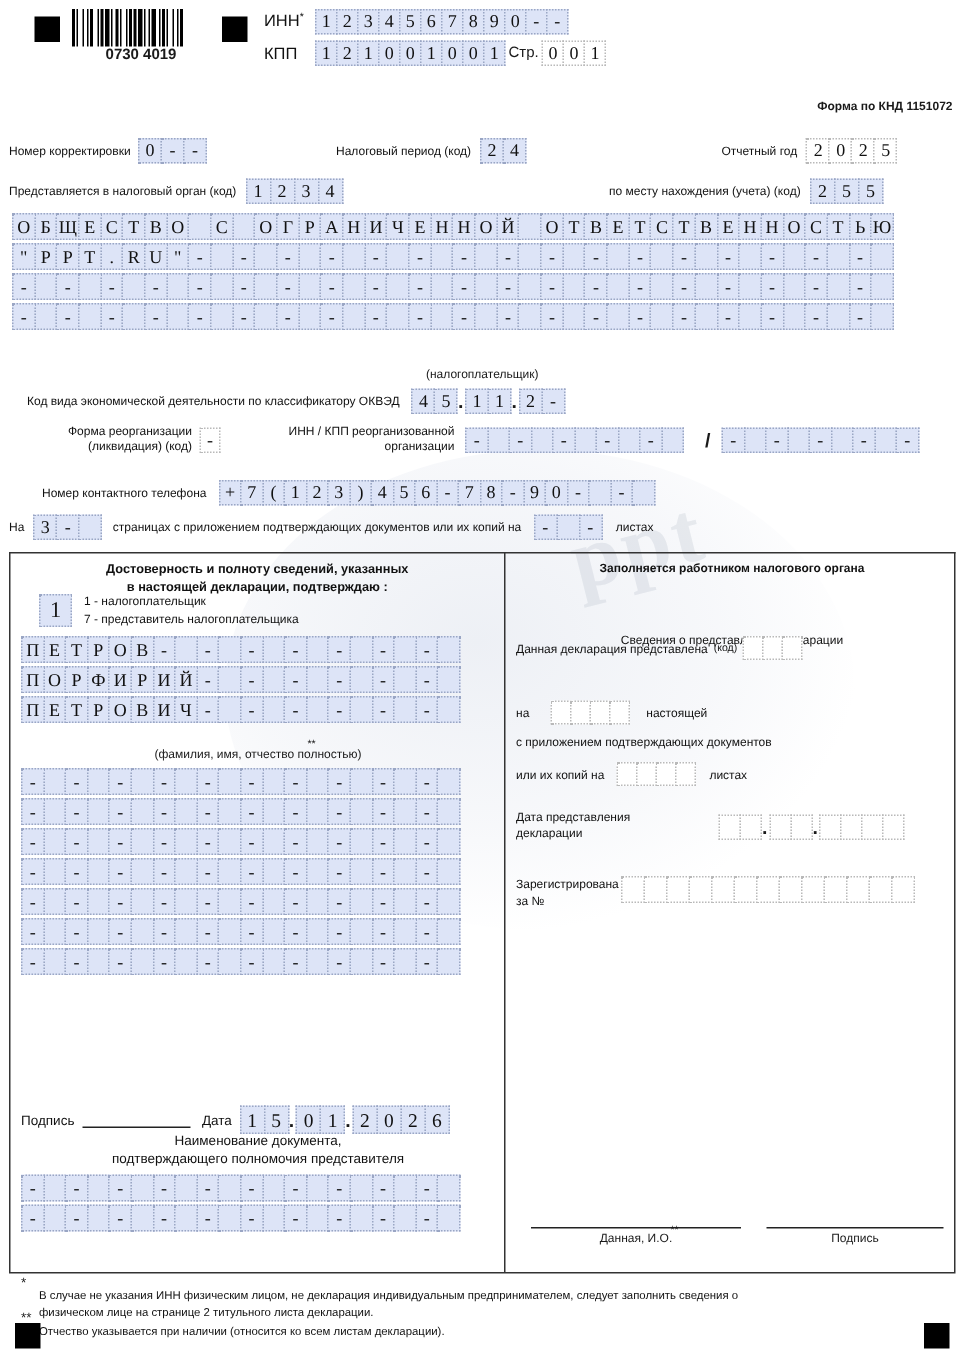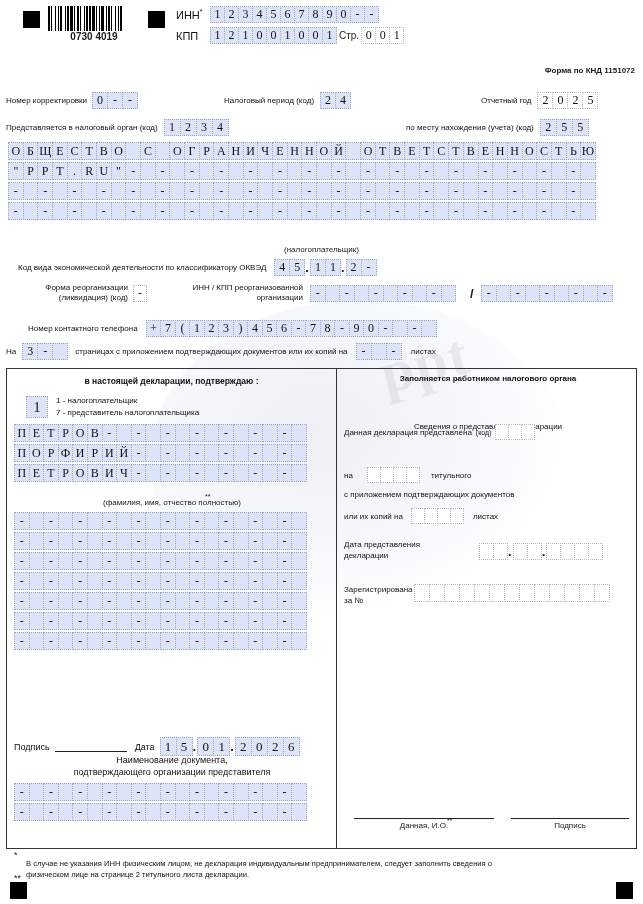--- a/index.html
+++ b/index.html
@@ -510,20 +510,21 @@
     <span class="lbl" style="margin-left:10px;">листах</span>
   </div>
 
   <div class="hline" style="left:6px;top:368px;width:631px;"></div>
   <div class="vline" style="left:336px;top:368px;height:480px;"></div>
   <div class="vline" style="left:6px;top:368px;height:480px;"></div>
   <div class="vline" style="left:636px;top:368px;height:480px;"></div>
   <div class="hline" style="left:6px;top:848px;width:631px;"></div>
 
   <div style="position:absolute;left:14px;top:374px;width:315px;text-align:center;">
+    <div class="lbl b" style="font-size:8.5px;">Достоверность и полноту сведений, указанных</div>
     <div class="lbl b" style="font-size:8.5px;margin-top:2px;">в настоящей декларации, подтверждаю :</div>
   </div>
   <div style="position:absolute;left:26px;top:396px;width:22px;height:22px;border:1px dotted #9aa6c4;background:#dde4f7;
               font-family:'Liberation Serif',serif;font-size:15px;text-align:center;line-height:20px;">1</div>
   <div style="position:absolute;left:56px;top:396px;">
     <div class="lbl">1 - налогоплательщик</div>
     <div class="lbl" style="margin-top:3px;">7 - представитель налогоплательщика</div>
   </div>
 
   <div style="position:absolute;left:14px;top:424px;width:316px;">
@@ -771,21 +772,21 @@
     <span class="cells" id="dy">
         <span class="c" style="width: 17px; height: 19px; line-height: 17px; font-size: 13px;">2</span>
         <span class="c" style="width: 17px; height: 19px; line-height: 17px; font-size: 13px;">0</span>
         <span class="c" style="width: 17px; height: 19px; line-height: 17px; font-size: 13px;">2</span>
         <span class="c" style="width: 17px; height: 19px; line-height: 17px; font-size: 13px;">6</span>
       </span>
   </div>
 
   <div style="position:absolute;left:14px;top:755px;width:316px;text-align:center;">
     <div class="lbl" style="font-size:9px;">Наименование документа,</div>
-    <div class="lbl" style="font-size:9px;margin-top:2px;">подтверждающего организации представителя</div>
+    <div class="lbl" style="font-size:9px;margin-top:2px;">подтверждающего полномочия представителя</div>
   </div>
 
   <div style="position:absolute;left:14px;top:783px;width:316px;">
     <div class="namerow" id="dn1">
         <span class="c" style="width: 15.6px; height: 18px; line-height: 16px; font-size: 12px;">-</span>
         <span class="c" style="width: 15.6px; height: 18px; line-height: 16px; font-size: 12px;"></span>
         <span class="c" style="width: 15.6px; height: 18px; line-height: 16px; font-size: 12px;">-</span>
         <span class="c" style="width: 15.6px; height: 18px; line-height: 16px; font-size: 12px;"></span>
         <span class="c" style="width: 15.6px; height: 18px; line-height: 16px; font-size: 12px;">-</span>
         <span class="c" style="width: 15.6px; height: 18px; line-height: 16px; font-size: 12px;"></span>
@@ -842,21 +843,21 @@
   </div>
 
   <div class="row" style="left:344px;top:467px;">
     <span class="lbl">на</span>
     <span class="cells" id="to-pages" style="margin-left:14px;">
         <span class="c empty" style="width: 14px; height: 16px;"></span>
         <span class="c empty" style="width: 14px; height: 16px;"></span>
         <span class="c empty" style="width: 14px; height: 16px;"></span>
         <span class="c empty" style="width: 14px; height: 16px;"></span>
       </span>
-    <span class="lbl" style="margin-left:12px;">титульного</span>
+    <span class="lbl" style="margin-left:12px;">настоящей</span>
   </div>
 
   <div style="position:absolute;left:344px;top:490px;" class="lbl">с приложением подтверждающих документов</div>
 
   <div class="row" style="left:344px;top:508px;">
     <span class="lbl">или их копий на</span>
     <span class="cells" id="to-att" style="margin-left:8px;">
         <span class="c empty" style="width: 14px; height: 16px;"></span>
         <span class="c empty" style="width: 14px; height: 16px;"></span>
         <span class="c empty" style="width: 14px; height: 16px;"></span>
@@ -914,16 +915,17 @@
 
   <div class="sigline" style="left:511px;top:818px;width:118px;"></div>
   <div style="position:absolute;left:511px;top:821px;width:118px;text-align:center;font-size:8px;">Подпись</div>
 
   <div class="note-star" style="left:14px;top:850px;">*</div>
   <div class="foot" style="left:26px;top:858px;width:600px;">
     <div>В случае не указания ИНН физическим лицом, не декларация индивидуальным предпринимателем, следует заполнить сведения о</div>
     <div>физическом лице на странице 2 титульного листа декларации.</div>
   </div>
   <div class="note-star" style="left:14px;top:873px;">**</div>
+  <div class="foot" style="left:26px;top:882px;width:600px;">Отчество указывается при наличии (относится ко всем листам декларации).</div>
 
   <div class="sq" style="left:10px;top:882px;"></div>
   <div class="sq" style="left:616px;top:882px;"></div>
 </div>
 
 </body></html>

